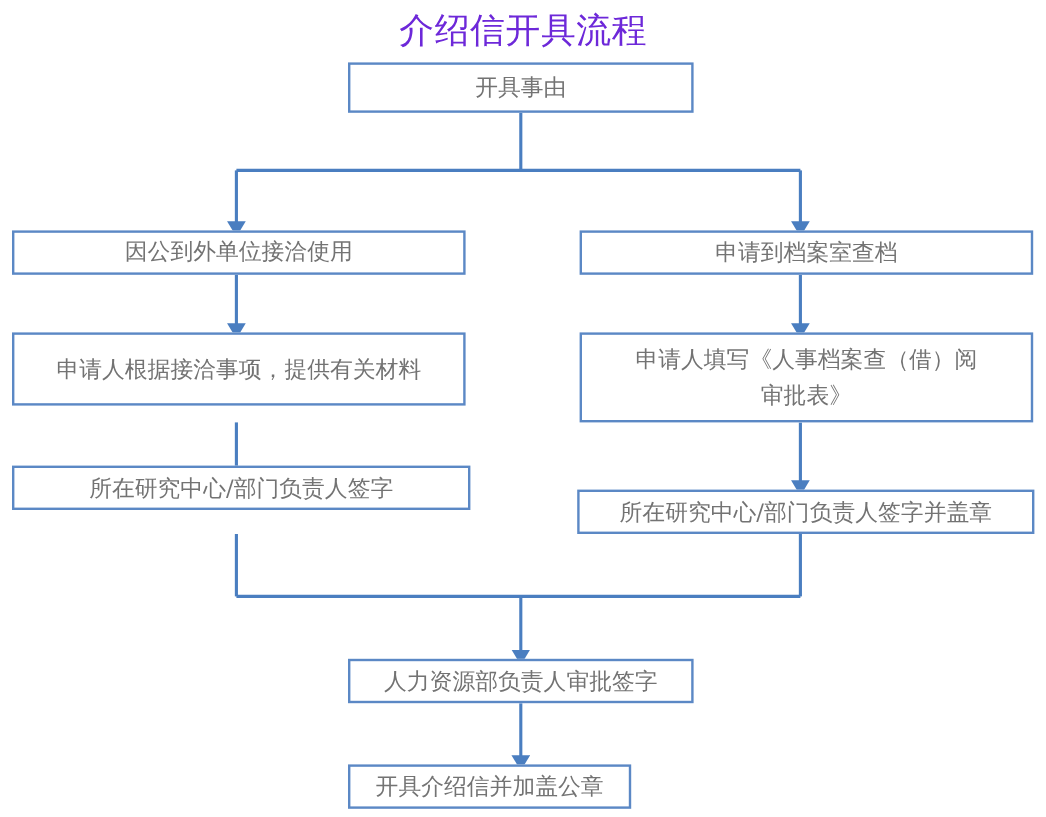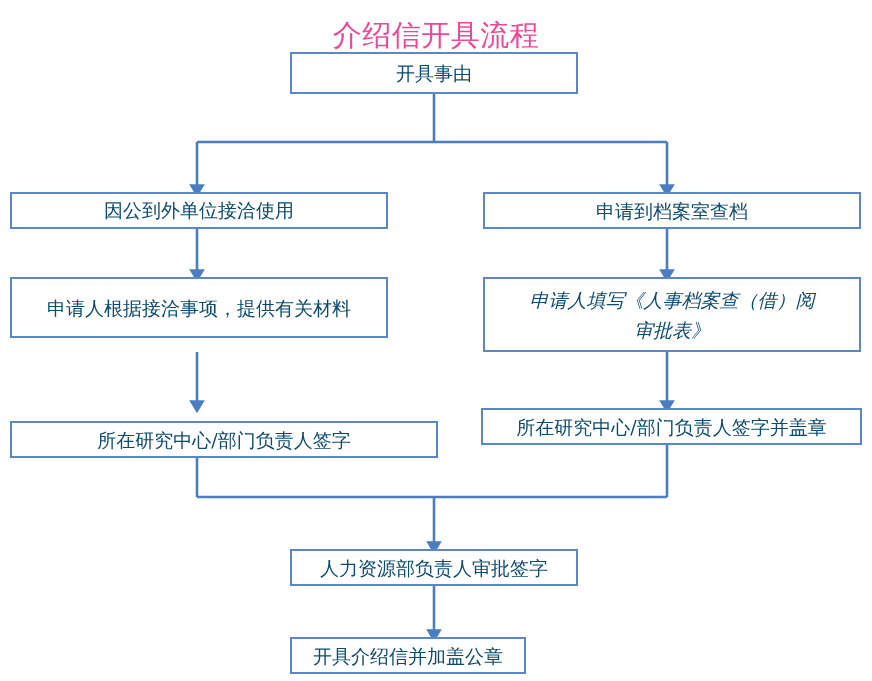--- a/index.html
+++ b/index.html
@@ -21,43 +21,43 @@
     position: absolute;
     left: 0;
     top: 0;
     width: 872px;
     height: 681px;
     pointer-events: none;
   }
   .title {
     position: absolute;
     left: 0;
-    top: 16px;
+    top: 6px;
     width: 872px;
     text-align: center;
     font-family: "DejaVu Serif", "Liberation Serif", serif;
     font-size: 29px;
     line-height: 38px;
-    color: #ec4899;
+    color: #6d28d9;
     letter-spacing: 0.5px;
     white-space: nowrap;
   }
   .node {
     position: absolute;
     box-sizing: border-box;
     border: 2px solid #5b88c5;
     background: #ffffff;
     display: flex;
     align-items: center;
     justify-content: center;
     text-align: center;
     font-family: "DejaVu Serif", "Liberation Serif", serif;
     font-size: 19px;
     line-height: 30px;
-    color: #0c4a6e;
+    color: #737373;
     padding: 2px 6px;
   }
   .node .lines {
     display: block;
     width: 100%;
   }
   .node .ln {
     display: block;
     white-space: nowrap;
   }
@@ -115,27 +115,27 @@
       <div class="node" style="left: 483px; top: 192px; width: 378px; height: 37px; border-color: rgb(91, 136, 197);">
         <span class="lines">
           <span class="ln">申请到档案室查档</span>
         </span>
       </div>
       <div class="node" style="left: 10px; top: 277px; width: 378px; height: 61px; border-color: rgb(91, 136, 197);">
         <span class="lines">
           <span class="ln">申请人根据接洽事项，提供有关材料</span>
         </span>
       </div>
-      <div class="node" style="left: 483px; top: 277px; width: 378px; height: 75px; border-color: rgb(91, 136, 197); font-style: italic;">
+      <div class="node" style="left: 483px; top: 277px; width: 378px; height: 75px; border-color: rgb(91, 136, 197);">
         <span class="lines">
           <span class="ln">申请人填写《人事档案查（借）阅</span>
           <span class="ln">审批表》</span>
         </span>
       </div>
-      <div class="node" style="left: 10px; top: 421px; width: 428px; height: 37px; border-color: rgb(91, 136, 197);">
+      <div class="node" style="left: 10px; top: 388px; width: 382px; height: 37px; border-color: rgb(91, 136, 197);">
         <span class="lines">
           <span class="ln">所在研究中心/部门负责人签字</span>
         </span>
       </div>
       <div class="node" style="left: 481px; top: 408px; width: 381px; height: 37px; border-color: rgb(91, 136, 197);">
         <span class="lines">
           <span class="ln">所在研究中心/部门负责人签字并盖章</span>
         </span>
       </div>
       <div class="node" style="left: 290px; top: 549px; width: 288px; height: 37px; border-color: rgb(91, 136, 197);">

